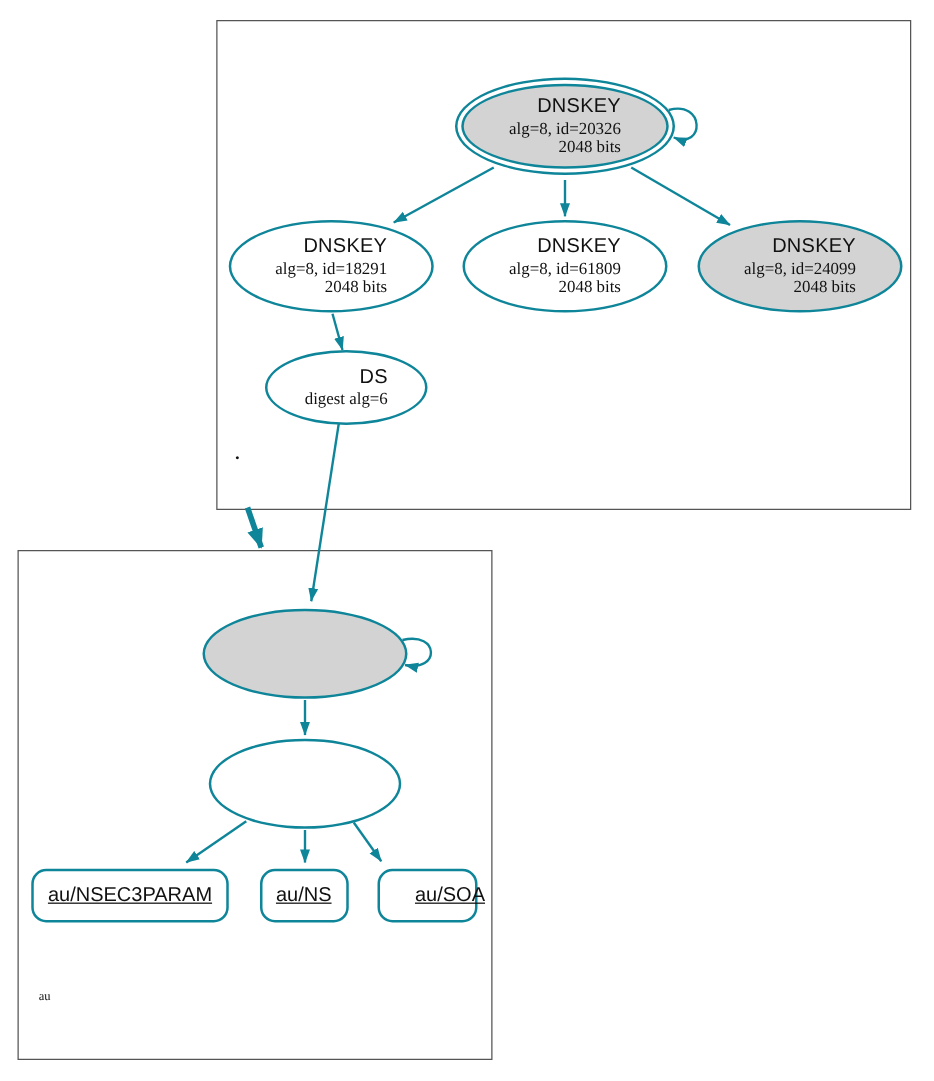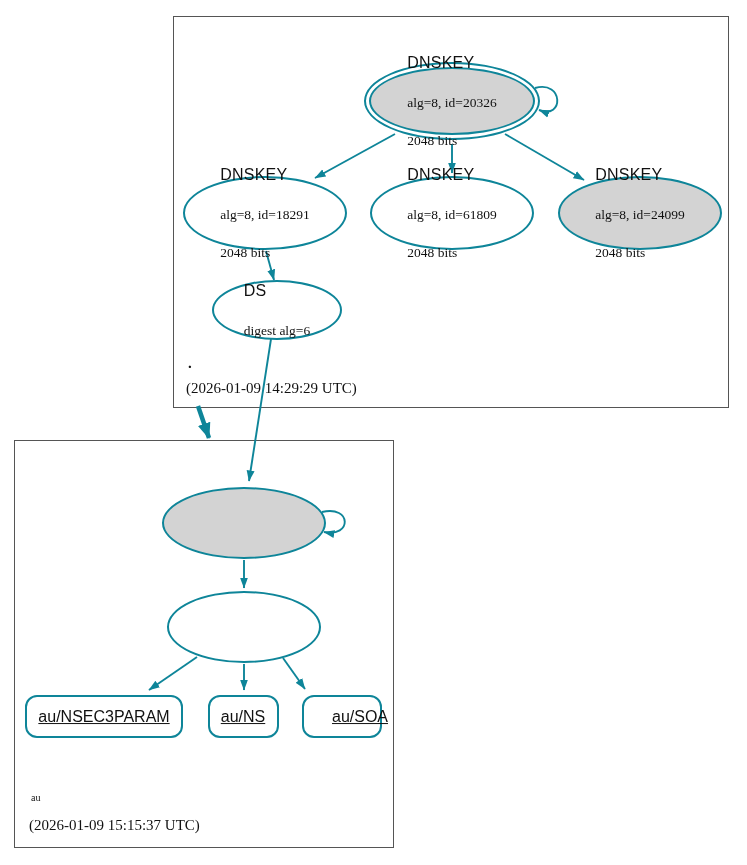--- a/index.html
+++ b/index.html
@@ -14,38 +14,36 @@
   .edge{stroke:var(--edge-teal,#0e8599);stroke-width:1.9;fill:none;}
   .edge.thick{stroke-width:4.5;}
   .ah{fill:var(--edge-teal,#0e8599);}
   .node{position:absolute;z-index:3;box-sizing:border-box;}
   .ellipse{border:2px solid var(--edge-teal,#0e8599);border-radius:50%;background:#fff;}
   .gray{background:var(--ksk-fill,#d3d3d3);}
   .double{background:#fff;}
   .double::before{content:"";position:absolute;inset:3px;border:2px solid var(--edge-teal,#0e8599);
                   border-radius:50%;background:var(--ksk-fill,#d3d3d3);}
   .rrect{border:2px solid var(--edge-teal,#0e8599);border-radius:12px;background:#fff;}
-  .label{position:absolute;z-index:4;transform:translate(-50%,-50%);text-align:left;
+  .label{position:absolute;z-index:4;transform:translate(-50%,-50%);text-align:right;
          line-height:1.12;white-space:nowrap;}
   .t{font-size:16px;letter-spacing:.2px;}
-  .a{font-family:"Liberation Serif",serif;font-size:13.5px;margin-top:23px;}
+  .a{font-family:"Liberation Serif",serif;font-size:13.5px;}
   .rr{font-size:16px;text-decoration:underline;}
 </style>
 </head>
 <body>
 
 <div class="canvas">
 
   <div class="cluster" style="left:173px;top:16px;width:556px;height:392px"></div>
   <div class="cluster" style="left:14px;top:440px;width:380px;height:408px"></div>
 
   <div class="zone-dot" style="left:188px;top:355px">.</div>
-  <div class="zone-ts" style="left:186px;top:380px">(2026-01-09 14:29:29 UTC)</div>
   <div class="zone-name" style="left:31px;top:792px">au</div>
-  <div class="zone-ts" style="left:29px;top:817px">(2026-01-09 15:15:37 UTC)</div>
 
   <svg class="edges" width="747" height="865">
     <defs>
       <marker id="ah" markerUnits="userSpaceOnUse" markerWidth="12" markerHeight="10" viewBox="0 0 12 10" refX="10.5" refY="5" orient="auto">
         <path class="ah" d="M0,1 L11,5 L0,9 Z"></path>
       </marker>
       <marker id="ahb" markerUnits="userSpaceOnUse" markerWidth="18" markerHeight="16" viewBox="0 0 18 16" refX="15" refY="8" orient="auto">
         <path class="ah" d="M0,1.5 L16,8 L0,14.5 Z"></path>
       </marker>
     </defs>

